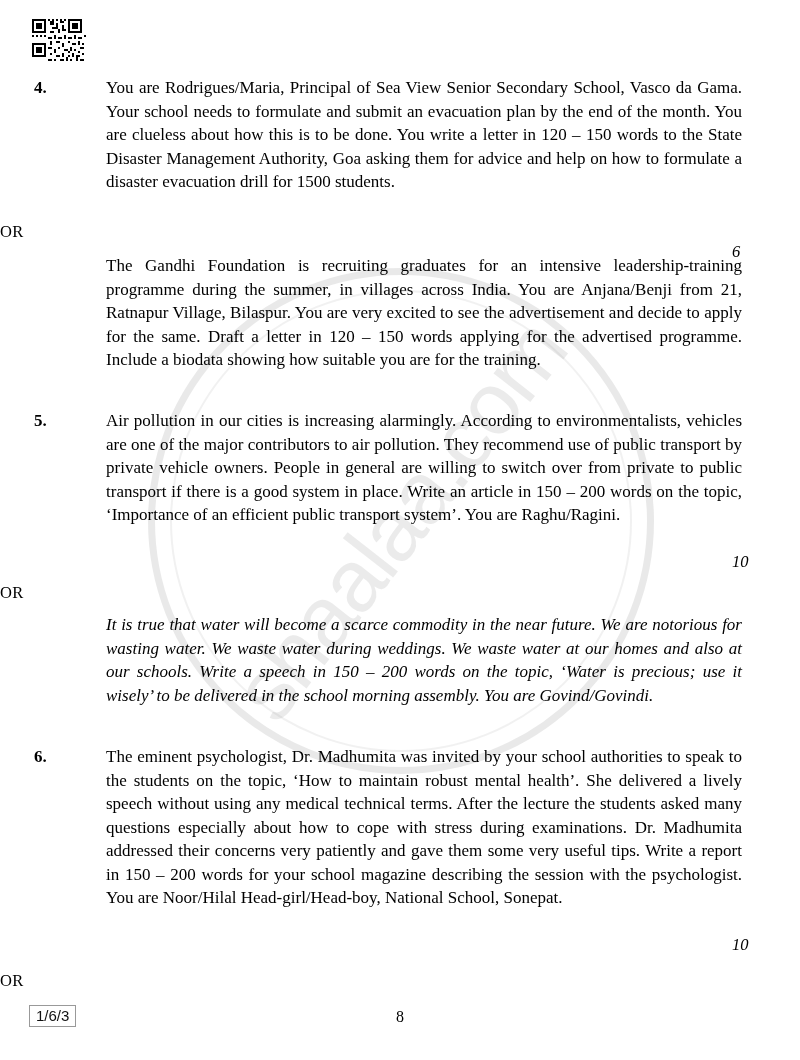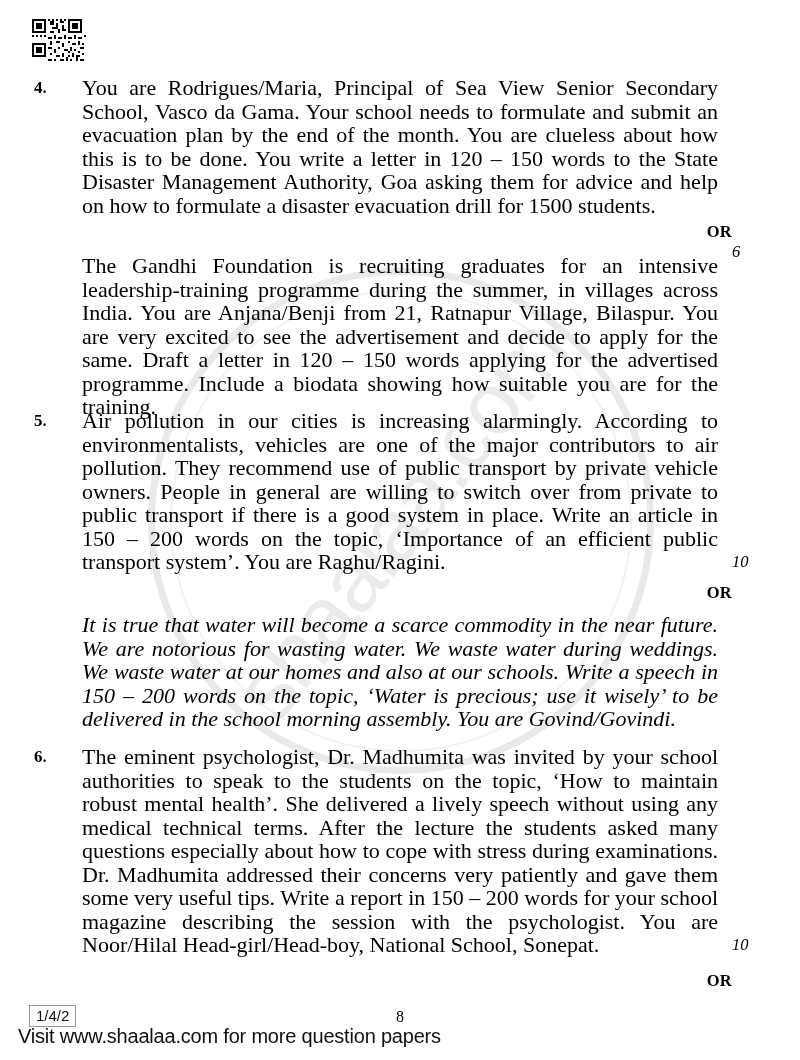--- a/index.html
+++ b/index.html
@@ -85,43 +85,43 @@
   .qnum {
     position: absolute;
     left: 0;
     top: 0;
     width: 40px;
     font-weight: bold;
     font-size: 17px;
     line-height: 23.5px;
   }
   .qbody {
-    margin-left: 48px;
+    margin-left: 72px;
     width: 636px;
-    font-size: 22px;
+    font-size: 17px;
     line-height: 23.5px;
     text-align: justify;
     text-align-last: left;
     hyphens: none;
   }
   .marks {
     position: absolute;
     right: 0;
     font-style: italic;
     font-size: 16.5px;
     line-height: 23.5px;
     width: 34px;
     text-align: left;
   }
   .or-sep {
     position: absolute;
     left: 0;
     width: 732px;
-    text-align: right;
-    font-weight: bold;
+    text-align: left;
+    font-weight: normal;
     font-size: 16.5px;
     letter-spacing: 0.3px;
   }
 
   
   .page-code {
     position: absolute;
     left: 29px;
     top: 1005px;
     border: 1px solid #999;
@@ -277,17 +277,16 @@
     <div class="qblock" style="top:745px;">
       <div class="qnum">6.</div>
       <div class="qbody">The eminent psychologist, Dr. Madhumita was invited by your school authorities to speak to the students on the topic, ‘How to maintain robust mental health’. She delivered a lively speech without using any medical technical terms. After the lecture the students asked many questions especially about how to cope with stress during examinations. Dr. Madhumita addressed their concerns very patiently and gave them some very useful tips. Write a report in 150 – 200 words for your school magazine describing the session with the psychologist. You are Noor/Hilal Head-girl/Head-boy, National School, Sonepat.</div>
       <div class="marks" style="top:188px;">10</div>
     </div>
 
     <div class="qblock or-sep" style="top:971px;">OR</div>
 
   </div>
 
-  <div class="page-code">1/4/2</div>
+  <div class="page-code">1/6/3</div>
   <div class="page-no">8</div>
-  <div class="visit-bar">Visit www.shaalaa.com for more question papers</div>
 
 </div>
 
 </body></html>

